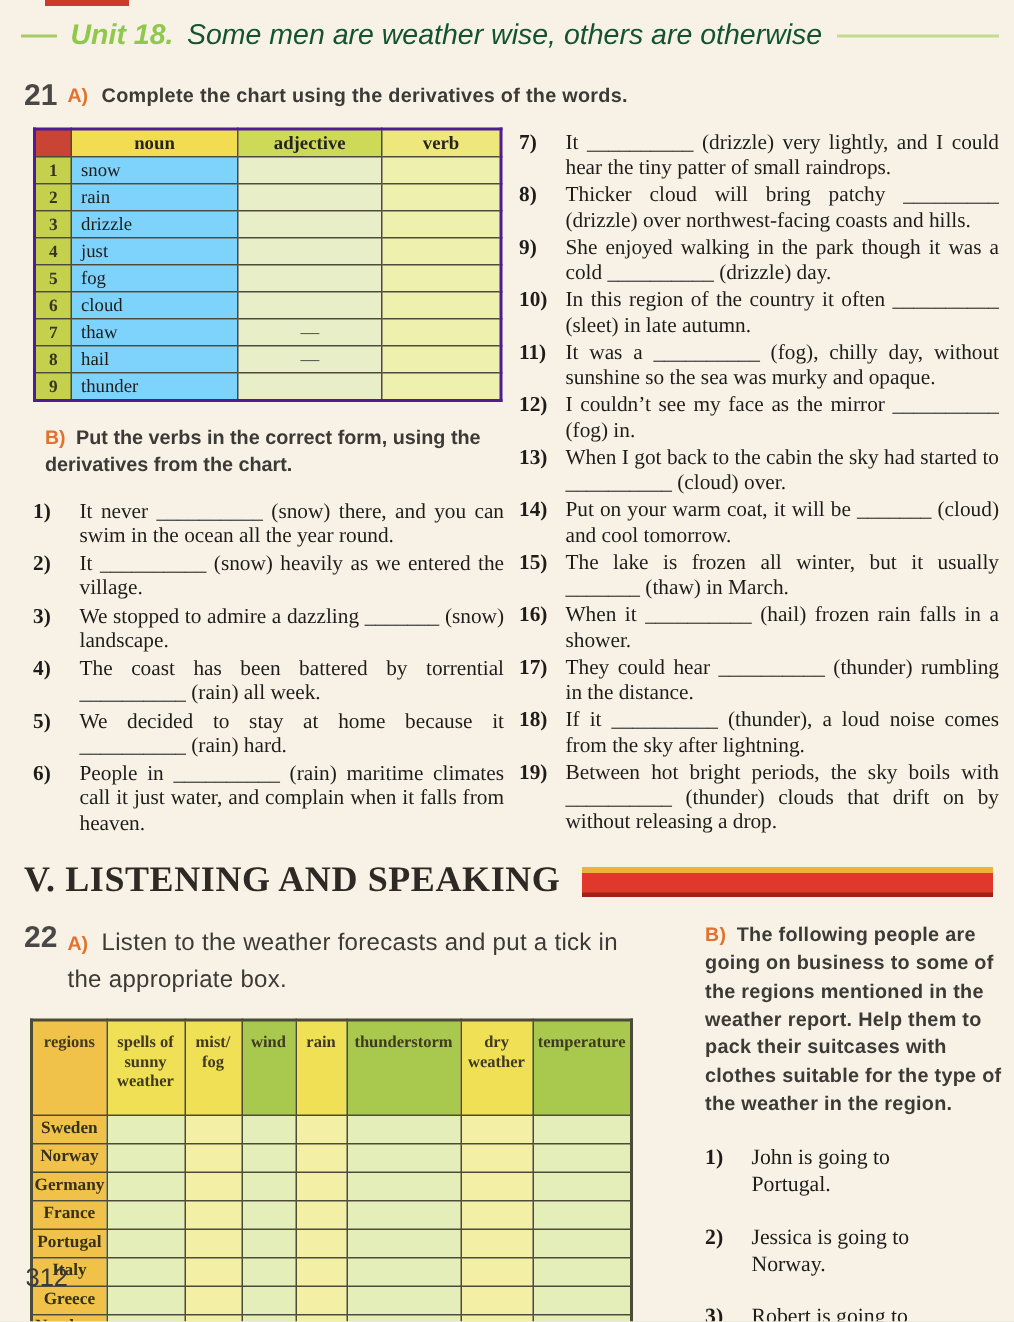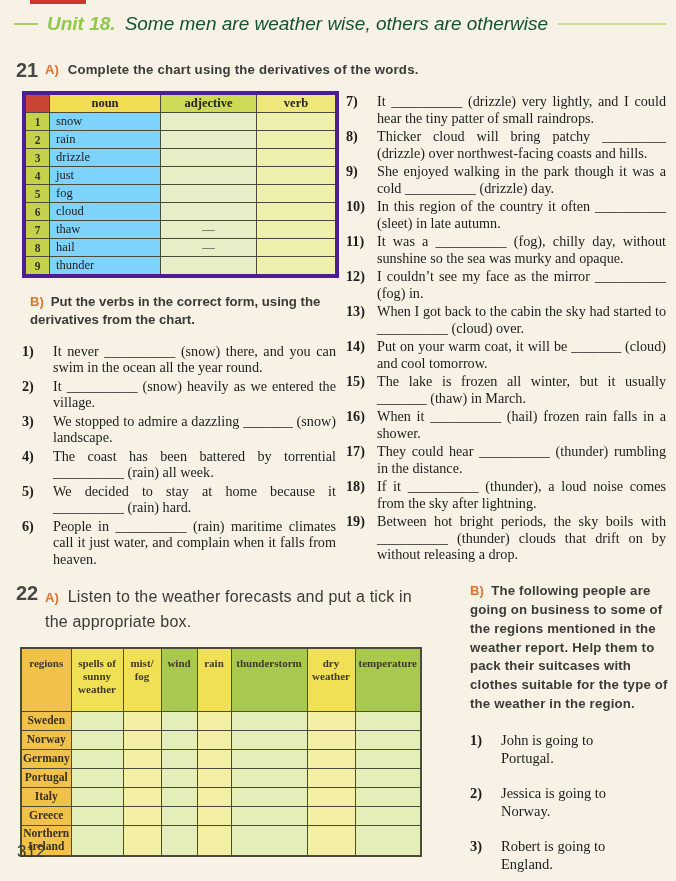--- a/index.html
+++ b/index.html
@@ -10,32 +10,32 @@
   
   .unit-header{display:flex;align-items:center;padding:13px 10px 0 14px;white-space:nowrap;}
   .lead-line{width:24px;height:2px;background:#a5cc66;margin-right:9px;flex:none;}
   .unit-label{font-family:"Liberation Sans",sans-serif;font-weight:bold;font-style:italic;
               font-size:19px;color:#8fc84b;margin-right:9px;}
   .unit-title{font-family:"Liberation Sans",sans-serif;font-style:italic;font-size:19px;color:#14532d;}
   .trail-line{flex:1;height:2px;background:#c3dc92;margin-left:10px;}
 
   
   .ex-head{display:flex;align-items:flex-start;font-family:"Liberation Sans",sans-serif;}
-  .ex21-head{margin:24px 0 0 16px;}
+  .ex21-head{margin:18px 0 0 16px;}
   .ex-num{font-size:20px;font-weight:bold;color:#4a4846;width:29px;flex:none;}
   .plabel{color:#e2712e;font-weight:bold;font-size:13px;margin-right:9px;flex:none;padding-top:3px;}
   .instr{font-weight:bold;font-size:13.2px;color:#3c3a37;padding-top:3px;letter-spacing:.2px;}
 
   
   .cols{display:flex;margin-top:9px;}
   .col-left{width:340px;padding-left:22px;box-sizing:border-box;flex:none;}
   .col-right{width:330px;padding-left:6px;box-sizing:border-box;flex:none;}
 
   
-  table.chart{border-collapse:collapse;table-layout:fixed;width:290px;border:4px solid #4c1d95;}
+  table.chart{border-collapse:collapse;table-layout:fixed;width:290px;border:2px solid #4c1d95;}
   .chart th,.chart td{border:1.5px solid #4c4a38;font-size:12.5px;height:13.5px;padding:1px 2px;}
   .chart th{text-align:center;color:#262418;font-weight:bold;}
   .corner{background:#c94434;}
   .h-noun{background:#f2dd52;}
   .h-adj{background:#cdda58;}
   .h-verb{background:#eee87c;}
   td.cnum{background:#c5d14d;text-align:center;font-weight:bold;font-size:11.5px;color:#37351f;}
   td.cnoun{background:#7dd3fc;padding-left:6px;}
   td.cadj{background:#e8efc8;text-align:center;color:#444;}
   td.cverb{background:#eef0ad;}
@@ -261,20 +261,24 @@
             <span class="item-text">If it __________ (thunder), a loud noise comes from the sky after lightning.</span>
           </div>
         <div class="item">
             <span class="item-num">19)</span>
             <span class="item-text">Between hot bright periods, the sky boils with __________ (thunder) clouds that drift on by without releasing a drop.</span>
           </div>
       </div>
     </div>
   </div>
 
+  <div class="section-v">
+    <span class="v-title">V. LISTENING AND SPEAKING</span>
+    <span class="red-bar"></span>
+  </div>
 
   <div class="ex22">
     <div class="ex22-left">
       <div class="ex-head ex22-head">
         <span class="ex-num">22</span>
         <span class="instr-wrap"><span class="plabel">A)</span><span class="instr-inline">Listen to the weather forecasts and put a tick in the appropriate box.</span></span>
       </div>
 
       <table class="weather">
         <colgroup>
@@ -324,20 +328,30 @@
               <td class="region">Germany</td>
               <td class="tick tg"></td>
               <td class="tick ty"></td>
               <td class="tick tg"></td>
               <td class="tick ty"></td>
               <td class="tick tg"></td>
               <td class="tick ty"></td>
               <td class="tick tg"></td>
             </tr>
           <tr>
+              <td class="region">France</td>
+              <td class="tick tg"></td>
+              <td class="tick ty"></td>
+              <td class="tick tg"></td>
+              <td class="tick ty"></td>
+              <td class="tick tg"></td>
+              <td class="tick ty"></td>
+              <td class="tick tg"></td>
+            </tr>
+          <tr>
               <td class="region">Portugal</td>
               <td class="tick tg"></td>
               <td class="tick ty"></td>
               <td class="tick tg"></td>
               <td class="tick ty"></td>
               <td class="tick tg"></td>
               <td class="tick ty"></td>
               <td class="tick tg"></td>
             </tr>
           <tr>

